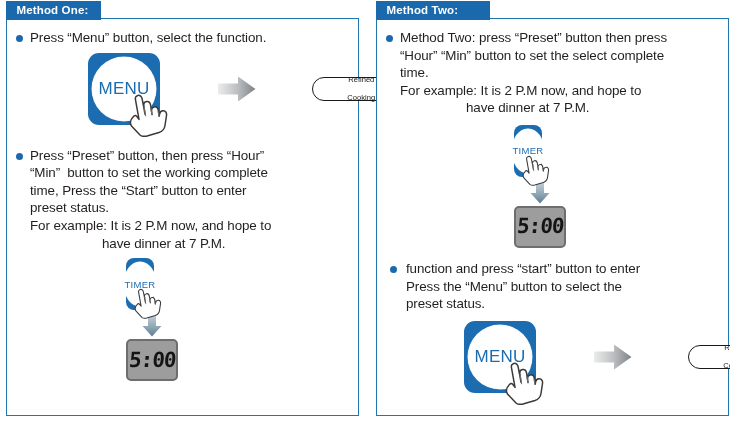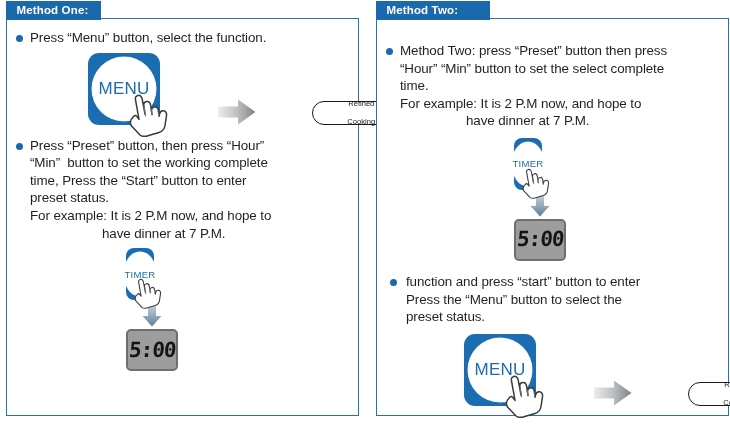--- a/index.html
+++ b/index.html
@@ -185,21 +185,21 @@
     color: #141414;
     letter-spacing: -1px;
     transform: skewX(-5deg);
     line-height: 1;
   }
 
   
   .graphic {
     position: relative;
     display: flex;
-    align-items: flex-end;
+    align-items: center;
     gap: 44px;
   }
   .stack {
     display: flex;
     flex-direction: column;
     align-items: center;
   }
 </style>
 </head>
 <body>
@@ -260,21 +260,21 @@
         </svg>
         <div class="indicator">
           <div class="ind-text">
             <span>Refined</span><br>
             <span>Cooking</span>
           </div>
           <span class="ind-led"></span>
         </div>
       </div>
 
-      <div class="bullet-block" style="margin-top:12px;">
+      <div class="bullet-block" style="margin-top:22px;">
         <span class="bullet-dot"></span>
         <div class="line">Press “Preset” button, then press “Hour”</div>
         <div class="line">“Min”  button to set the working complete</div>
         <div class="line">time, Press the “Start” button to enter</div>
         <div class="line">preset status.</div>
         <div class="line">For example: It is 2 P.M now, and hope to</div>
         <div class="line indent-ex">have dinner at 7 P.M.</div>
       </div>
 
       <div class="stack" style="margin:6px 0 0 112px; align-items:flex-start;">
@@ -295,21 +295,21 @@
       </div>
 
     </div>
   </section>
 
   <section class="panel panel-right">
     <div class="panel-tab wide">Method Two:</div>
 
     <div class="panel-body">
 
-      <div class="bullet-block" style="margin-top:17px;">
+      <div class="bullet-block" style="margin-top:4px;">
         <span class="bullet-dot"></span>
         <div class="line">Method Two: press “Preset” button then press</div>
         <div class="line">“Hour” “Min” button to set the select complete</div>
         <div class="line">time.</div>
         <div class="line">For example: It is 2 P.M now, and hope to</div>
         <div class="line indent-ex-r">have dinner at 7 P.M.</div>
       </div>
 
       <div class="stack" style="margin:8px 0 0 130px; align-items:flex-start;">
         <div class="keybtn timer">

